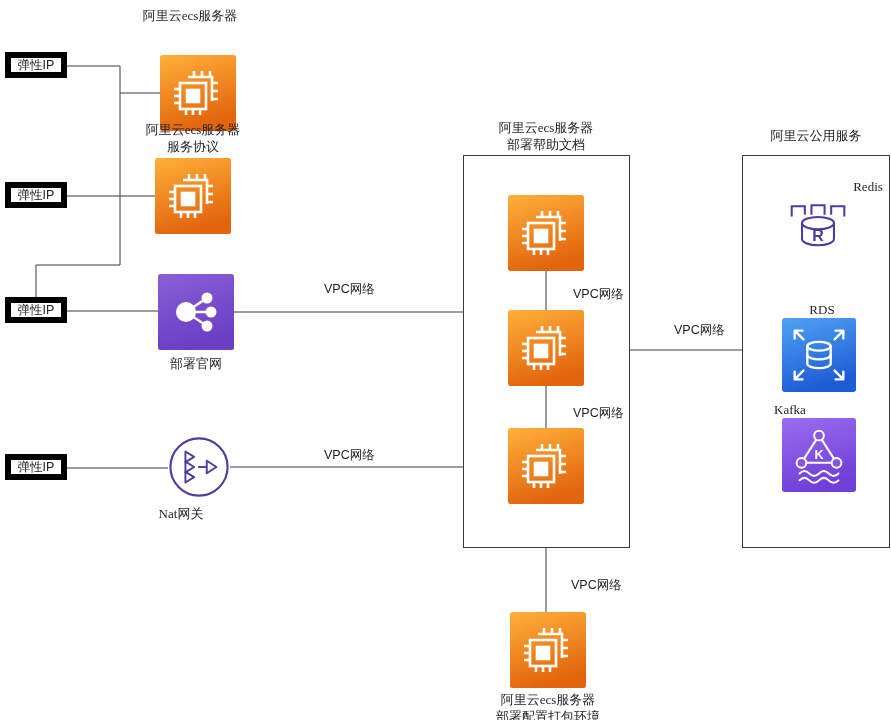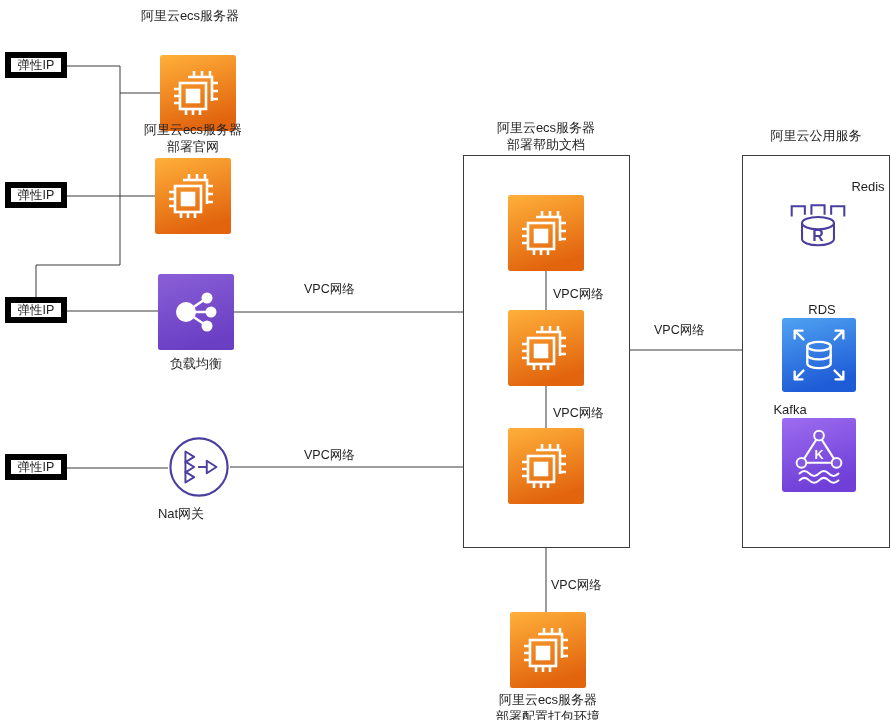--- a/index.html
+++ b/index.html
@@ -8,23 +8,23 @@
     font-family:"Liberation Sans","DejaVu Sans",sans-serif;color:#1f1f1f;
   }
   .wires{position:absolute;left:0;top:0;width:891px;height:720px;pointer-events:none;}
   .eip{
     position:absolute;width:62px;height:26px;border:6px solid #000000;background:#fff;
     display:flex;align-items:center;justify-content:center;font-size:12.5px;box-sizing:border-box;
   }
   .box{position:absolute;border:1px solid #3b3b3b;background:transparent;box-sizing:border-box;}
   .icon{position:absolute;}
   .icon svg{display:block;width:100%;height:100%;}
-  .lbl{position:absolute;text-align:center;font-size:13px;line-height:1.3;}
+  .lbl{position:absolute;text-align:center;font-size:13px;line-height:1.3;font-family:Liberation Serif, serif;}
   .edge-label{
-    position:absolute;font-size:12.5px;background:#ffffff;padding:0 2px;white-space:nowrap;
+    position:absolute;font-size:12.5px;background:#ffffff;padding:0 2px;white-space:nowrap;margin-left:20px;
   }
 </style>
 </head>
 <body>
 
 <div class="canvas">
 
   <svg width="0" height="0" style="position:absolute" aria-hidden="true">
     <defs>
       <linearGradient id="gradOrange" x1="0" y1="0" x2="0.3" y2="1">
@@ -148,34 +148,34 @@
     <div>阿里云ecs服务器</div>
   </div>
   <div class="icon" style="left:160px;top:55px;width:76px;height:76px">
     <svg viewBox="0 0 76 76">
         <use href="#sym-ecs"></use>
       </svg>
   </div>
 
   <div class="lbl" style="left:103px;top:122px;width:180px">
     <div>阿里云ecs服务器</div>
-    <div>部署官网</div>
+    <div>服务协议</div>
   </div>
   <div class="icon" style="left:155px;top:158px;width:76px;height:76px">
     <svg viewBox="0 0 76 76">
         <use href="#sym-ecs"></use>
       </svg>
   </div>
 
   <div class="icon" style="left:158px;top:274px;width:76px;height:76px">
     <svg viewBox="0 0 76 76">
         <use href="#sym-slb"></use>
       </svg>
   </div>
-  <div class="lbl" style="left:146px;top:356px;width:100px">负载均衡</div>
+  <div class="lbl" style="left:146px;top:356px;width:100px">部署官网</div>
 
   <div class="icon" style="left:168px;top:436px;width:62px;height:62px">
     <svg viewBox="0 0 64 64">
         <use href="#sym-nat"></use>
       </svg>
   </div>
   <div class="lbl" style="left:131px;top:506px;width:100px">Nat网关</div>
 
   <div class="lbl" style="left:446px;top:120px;width:200px">
     <div>阿里云ecs服务器</div>

